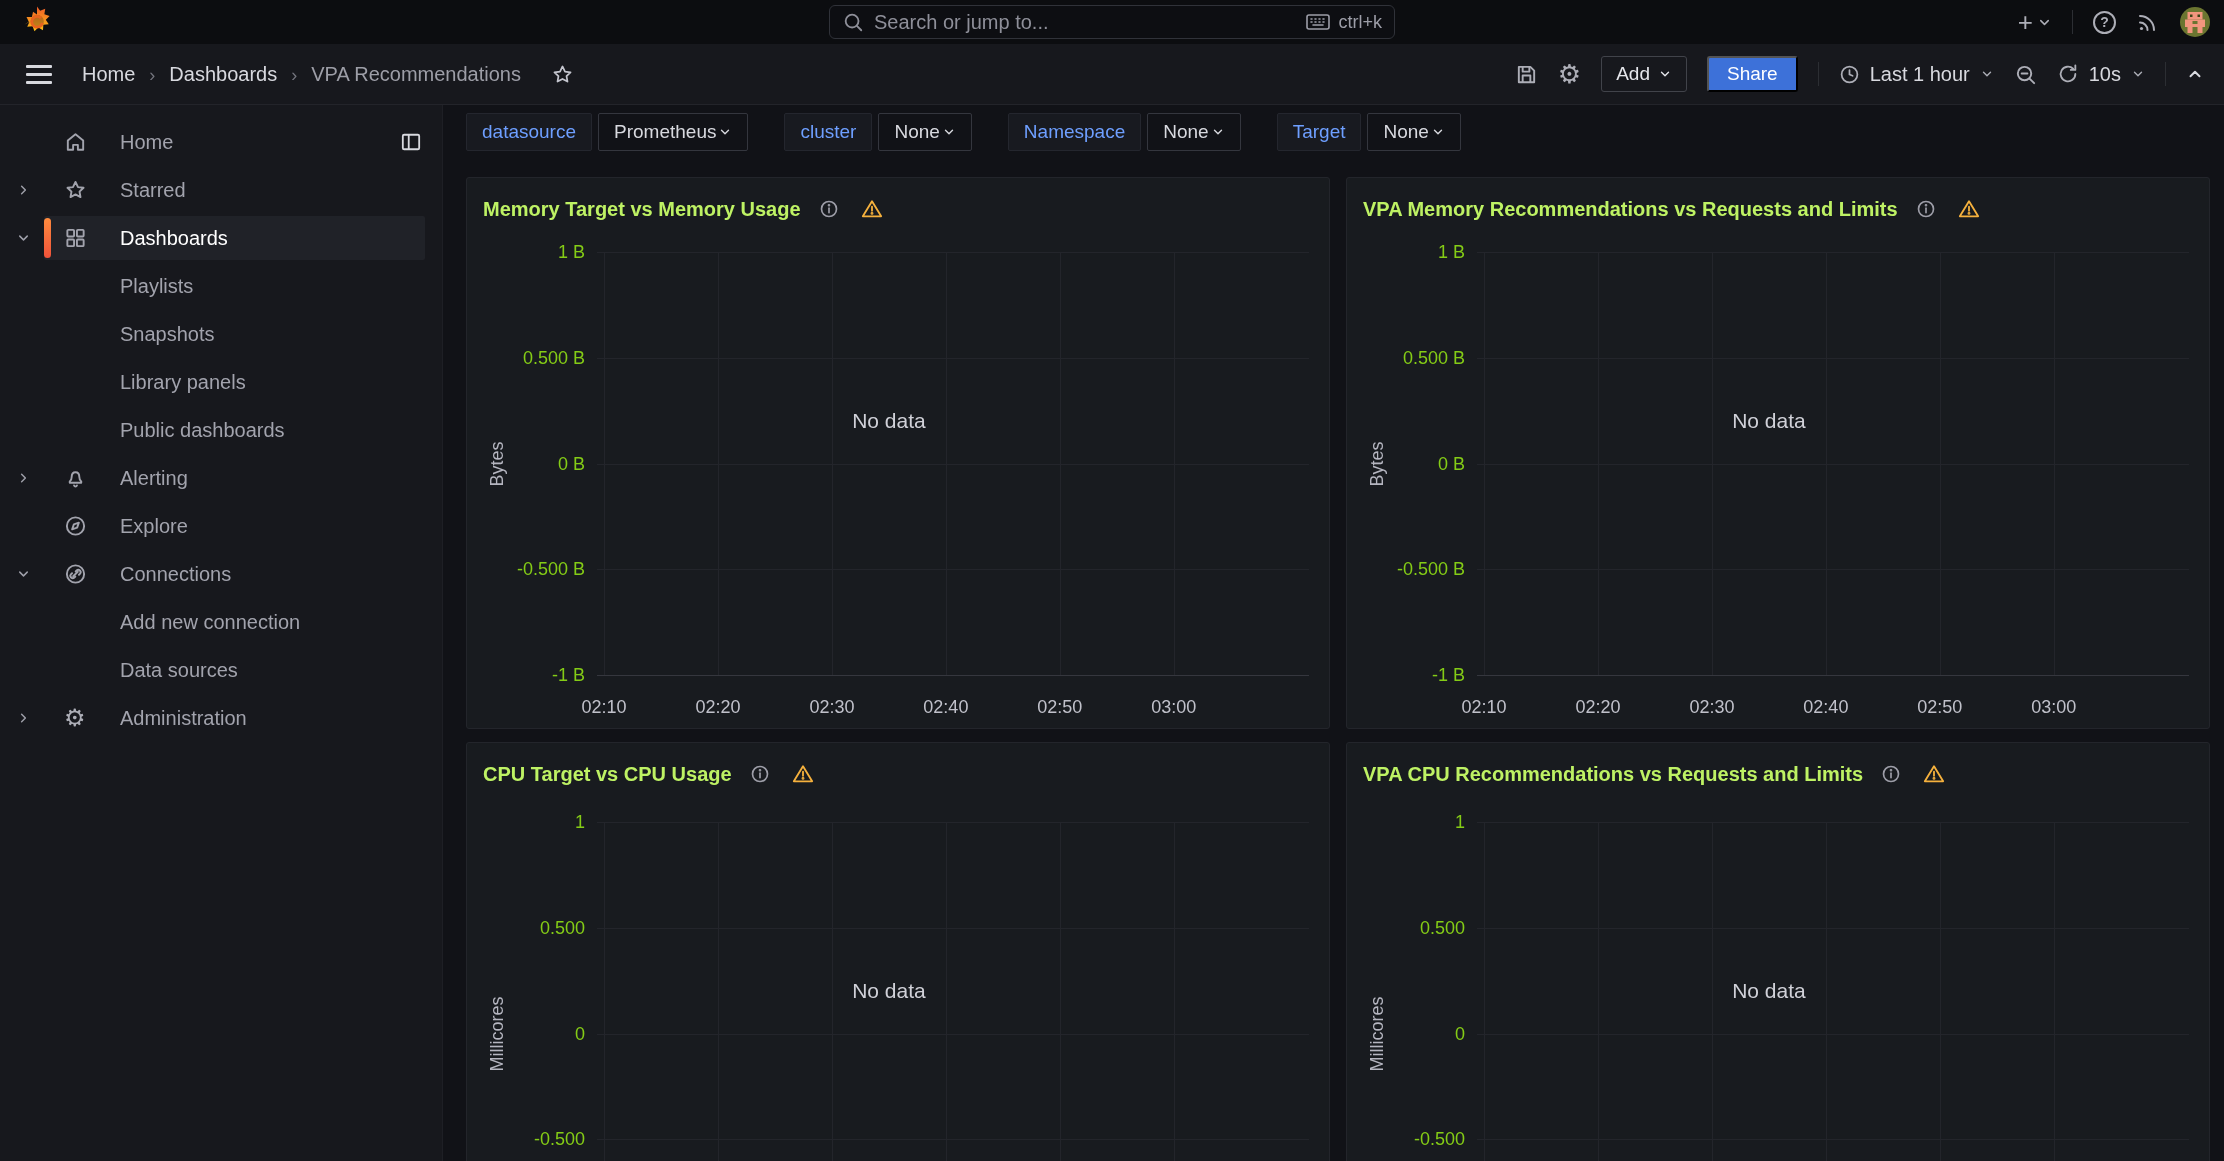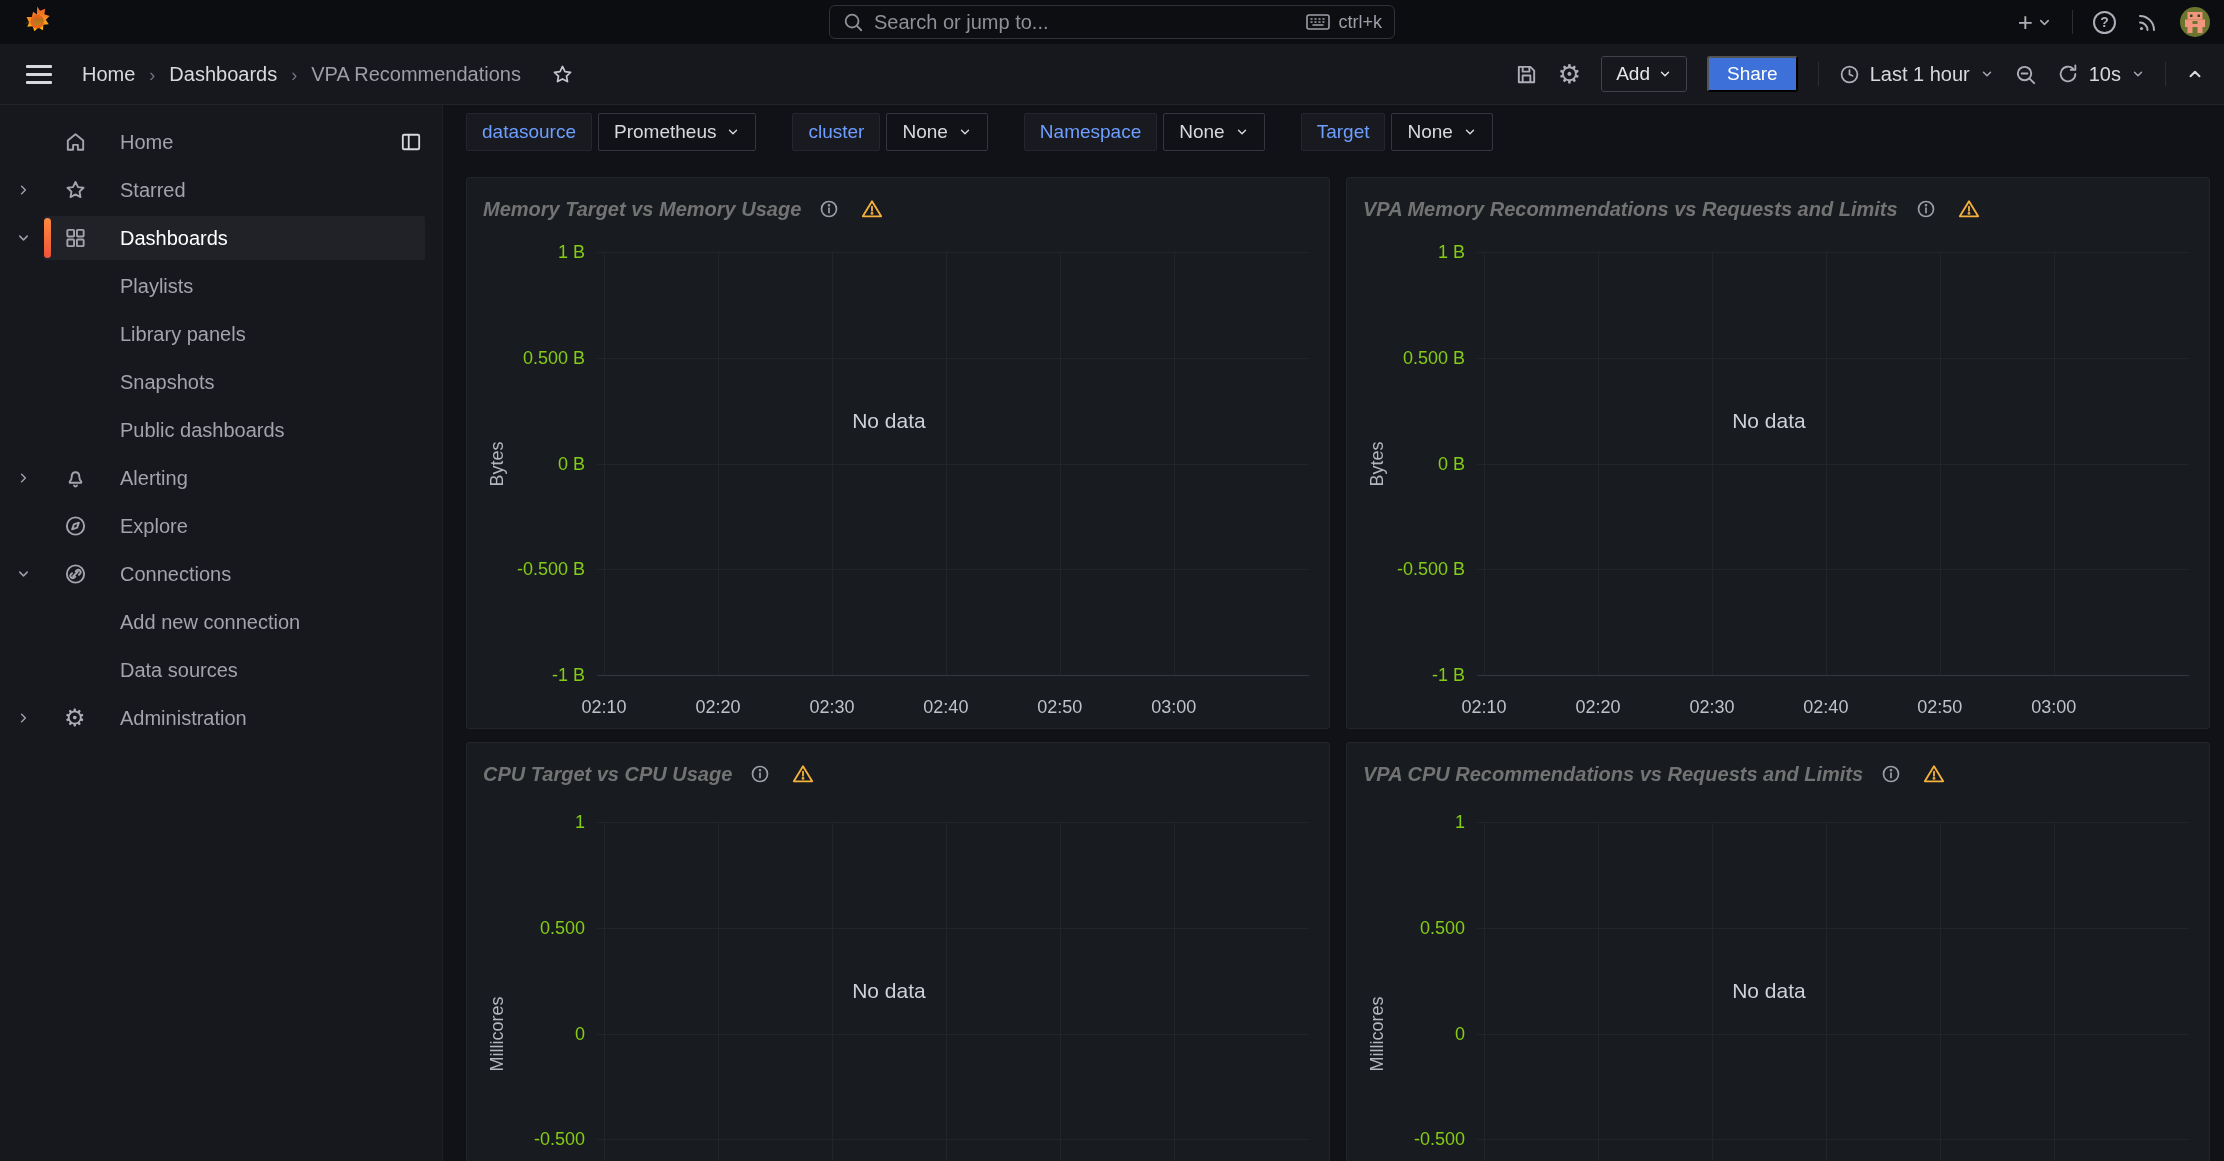--- a/index.html
+++ b/index.html
@@ -56,27 +56,27 @@
   .nav-label { position:relative; z-index:1; margin-left:120px; font-size:20px; color:#a2a3ad; }
   .nav-item.active .nav-label { color:#ffffff; }
   .nav-trailing { position:absolute; right:20px; top:50%; transform:translateY(-50%); display:flex; color:#d8d9df; }
 
   
   .main { position:absolute; left:443px; top:105px; right:0; bottom:0; overflow:hidden; background:#111217; }
   .filters { margin:8px 0 0 23px; display:flex; align-items:center; gap:36px; }
   .filter-group { display:flex; align-items:center; gap:6px; }
   .chip { height:38px; display:flex; align-items:center; padding:0 15px; border-radius:2px; font-size:19px; }
   .chip.label { background:#181a20; border:1px solid #24262e; color:#6e9fff; cursor:default; }
-  .chip.value { background:#111217; border:1px solid #34363e; color:#d8d9df; gap:10px; cursor:pointer; }
+  .chip.value { background:#111217; border:1px solid #34363e; color:#d8d9df; gap:2px; cursor:pointer; }
 
   .panel-grid { margin:26px 0 0 23px; display:grid; grid-template-columns:864px 864px;
                 grid-auto-rows:552px; gap:13px 16px; }
   .panel { position:relative; background:#181b1f; border:1px solid #23252b; border-radius:3px; }
   .panel-header { height:48px; display:flex; align-items:center; padding:14px 16px 0 16px; gap:18px; }
-  .panel-title { font-size:20px; font-weight:700; color:#737373; cursor:pointer;font-style:italic; }
+  .panel-title { font-size:20px; font-weight:700; color:#bef264; cursor:pointer; }
   .picon { display:flex; color:#9d9ea8; cursor:pointer; }
   .picon.warn { color:#f5b13d; margin-left:4px; }
 
   .chart { position:absolute; left:0; right:0; top:48px; bottom:0; }
   .y-axis-title { position:absolute; left:30px; top:238px; transform:translate(-50%,-50%) rotate(-90deg);
                   font-size:18px; color:#b5b6c0; white-space:nowrap; }
   .ylabels { position:absolute; left:0; top:26px; width:118px; height:423px; }
   .ytick { position:absolute; right:0; transform:translateY(-50%); font-size:18px; color:#84cc16; }
   .plot { position:absolute; left:130px; right:20px; top:26px; height:423px; }
   .row2 .plot, .row2 .ylabels { top:31px; }
@@ -279,24 +279,24 @@
             <rect x="3.5" y="13.5" width="7" height="7" rx="1"></rect>
             <rect x="13.5" y="13.5" width="7" height="7" rx="1"></rect>
           </svg>
         </span>
         <span class="nav-label">Dashboards</span>
       </div>
       <div class="nav-item">
         <span class="nav-label">Playlists</span>
       </div>
       <div class="nav-item">
+        <span class="nav-label">Snapshots</span>
+      </div>
+      <div class="nav-item">
         <span class="nav-label">Library panels</span>
-      </div>
-      <div class="nav-item">
-        <span class="nav-label">Snapshots</span>
       </div>
       <div class="nav-item">
         <span class="nav-label">Public dashboards</span>
       </div>
       <div class="nav-item">
         <span class="nav-chev">
           <svg class="ic" width="15" height="15" viewBox="0 0 24 24" fill="none" stroke="currentColor" stroke-width="2.4" stroke-linecap="round" stroke-linejoin="round">
             <polyline points="9 6 15 12 9 18"></polyline>
           </svg>
         </span>

